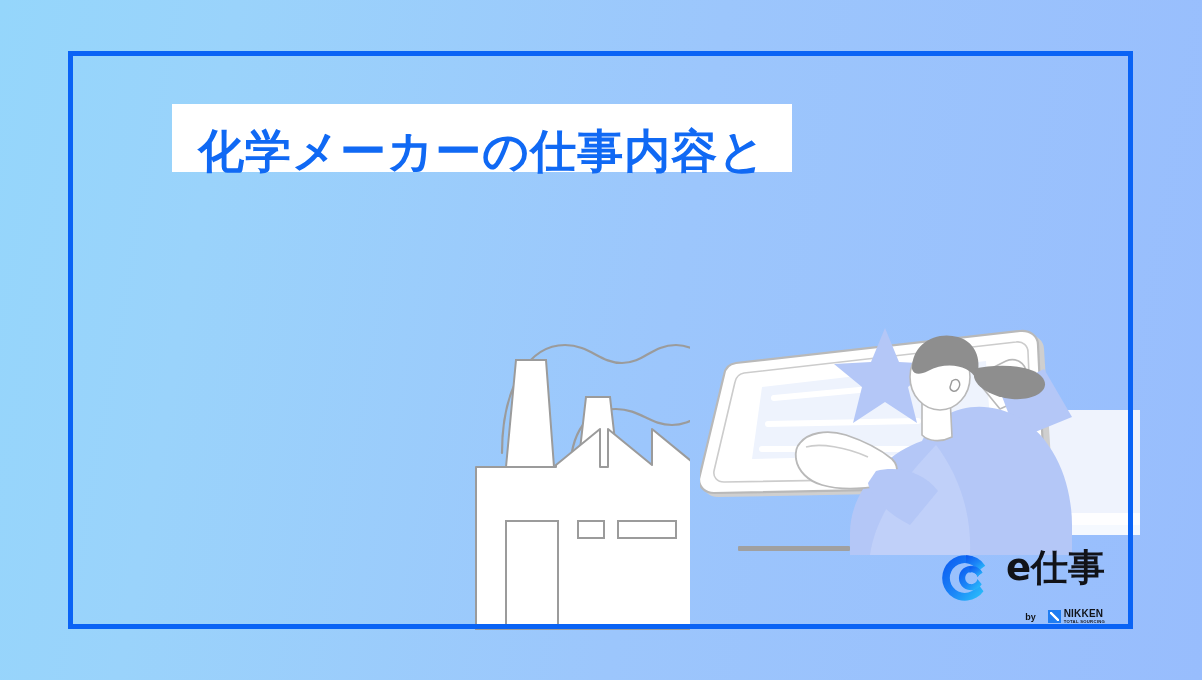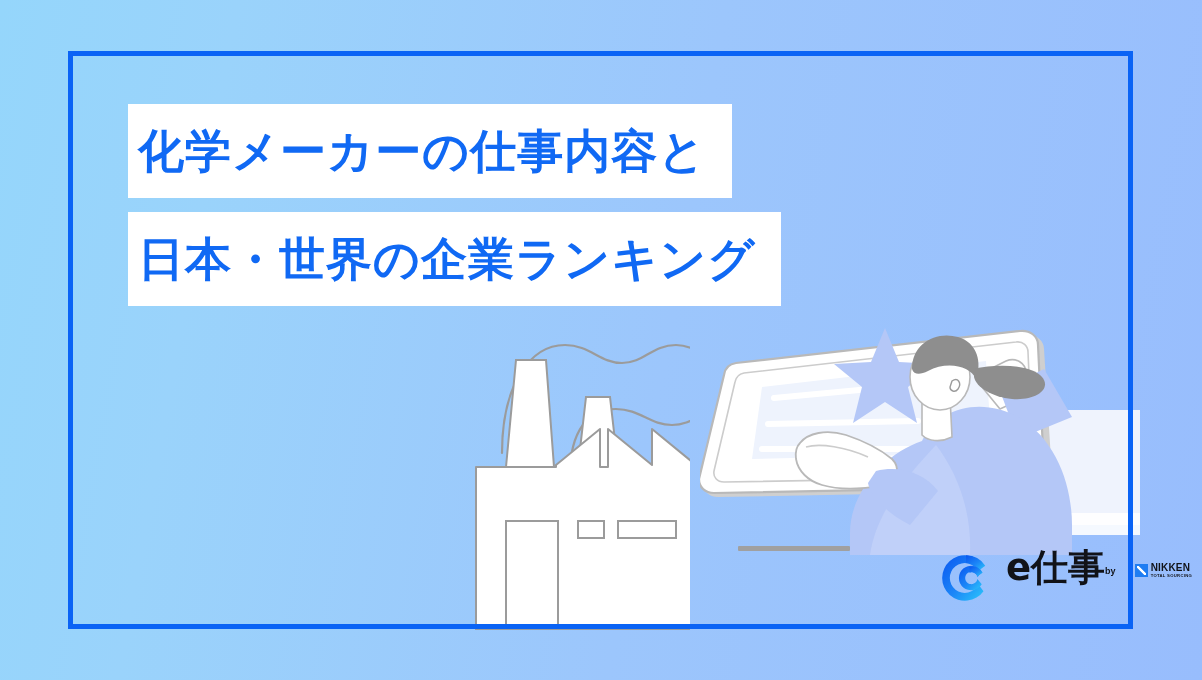--- a/index.html
+++ b/index.html
@@ -40,24 +40,25 @@
     align-items: flex-start;
     gap: 14px;
   }
   .title-line {
     background: #ffffff;
     color: #1069f4;
     font-family: "DejaVu Sans", "Liberation Sans", sans-serif;
     font-weight: bold;
     font-size: 46px;
     line-height: 94px;
-    height: 94px;
-    padding: 0 26px 0 10px;
+    height: 68px;
+    padding: 0 26px 0 26px;
     white-space: nowrap;
     letter-spacing: 1px;
+    margin-left: 44px;
   }
 
   
   .factory {
     position: absolute;
     left: 460px;
     top: 325px;
   }
 
   
@@ -88,37 +89,37 @@
     gap: 12px;
   }
   .logo-mark {
     width: 56px;
     height: 56px;
     flex: 0 0 auto;
     margin-top: 2px;
   }
   .logo-text-col {
     display: flex;
-    flex-direction: row;
-    align-items: center;
+    flex-direction: column;
+    align-items: flex-end;
   }
   .logo-wordmark {
     font-family: "DejaVu Sans", "Liberation Sans", sans-serif;
     font-weight: bold;
     font-size: 37px;
     line-height: 40px;
     color: #111318;
     letter-spacing: 0px;
     white-space: nowrap;
   }
   .logo-by-row {
     display: flex;
     align-items: center;
-    gap: 19px;
-    margin-top: 6px;
+    gap: 12px;
+    margin-top: 21px;
   }
   .logo-by {
     font-family: "Liberation Sans", sans-serif;
     font-weight: bold;
     font-size: 9px;
     color: #111318;
     line-height: 10px;
   }
   .nikken-badge {
     display: flex;
@@ -241,21 +242,20 @@
       </g>
     </svg>
   </div>
 
   <div class="divider-bar"></div>
 
   <div class="frame"></div>
 
   <div class="title-block">
     <div class="title-line">化学メーカーの仕事内容と</div>
-    <div class="title-line">日本・世界の企業ランキング</div>
   </div>
 
   <div class="logo">
     <svg class="logo-mark" viewBox="0 0 64 64" xmlns="http://www.w3.org/2000/svg">
       <defs>
         <linearGradient id="eg" x1="0" y1="0" x2="1" y2="1">
           <stop offset="0%" stop-color="#0a56f0"></stop>
           <stop offset="55%" stop-color="#1c86f7"></stop>
           <stop offset="100%" stop-color="#2bc6fb"></stop>
         </linearGradient>

